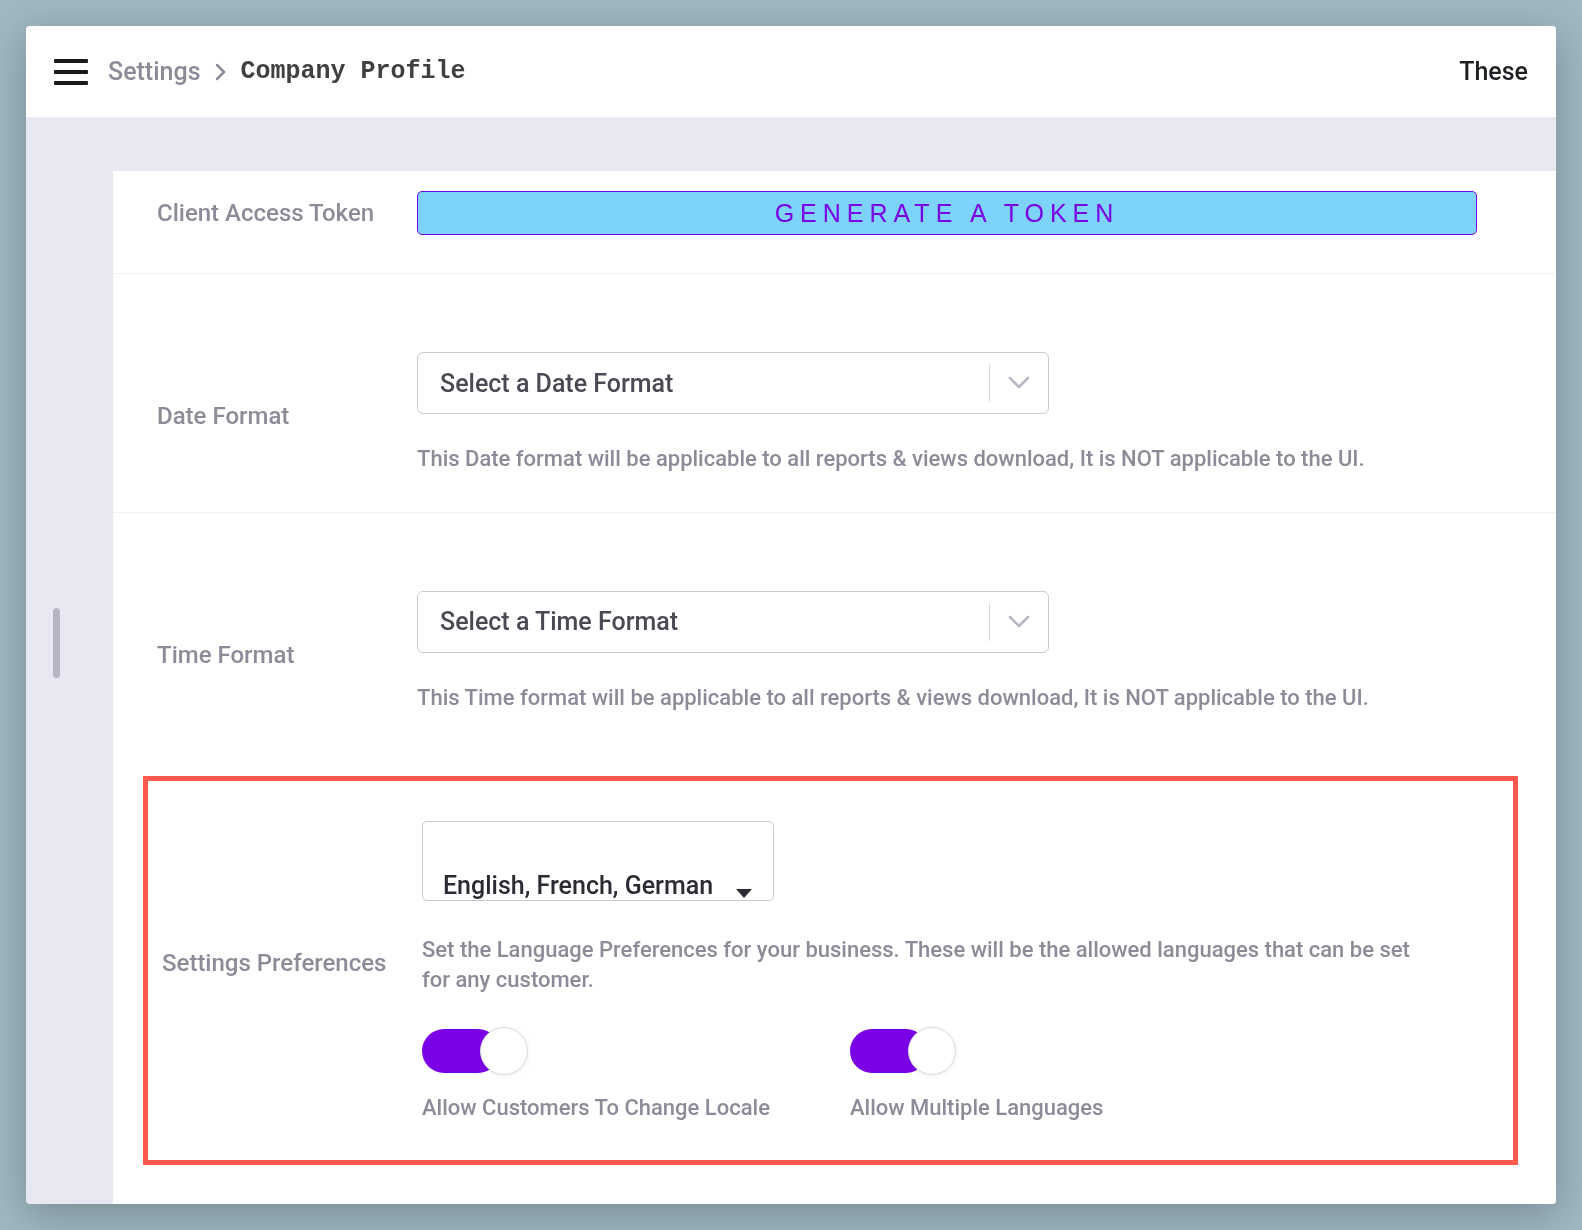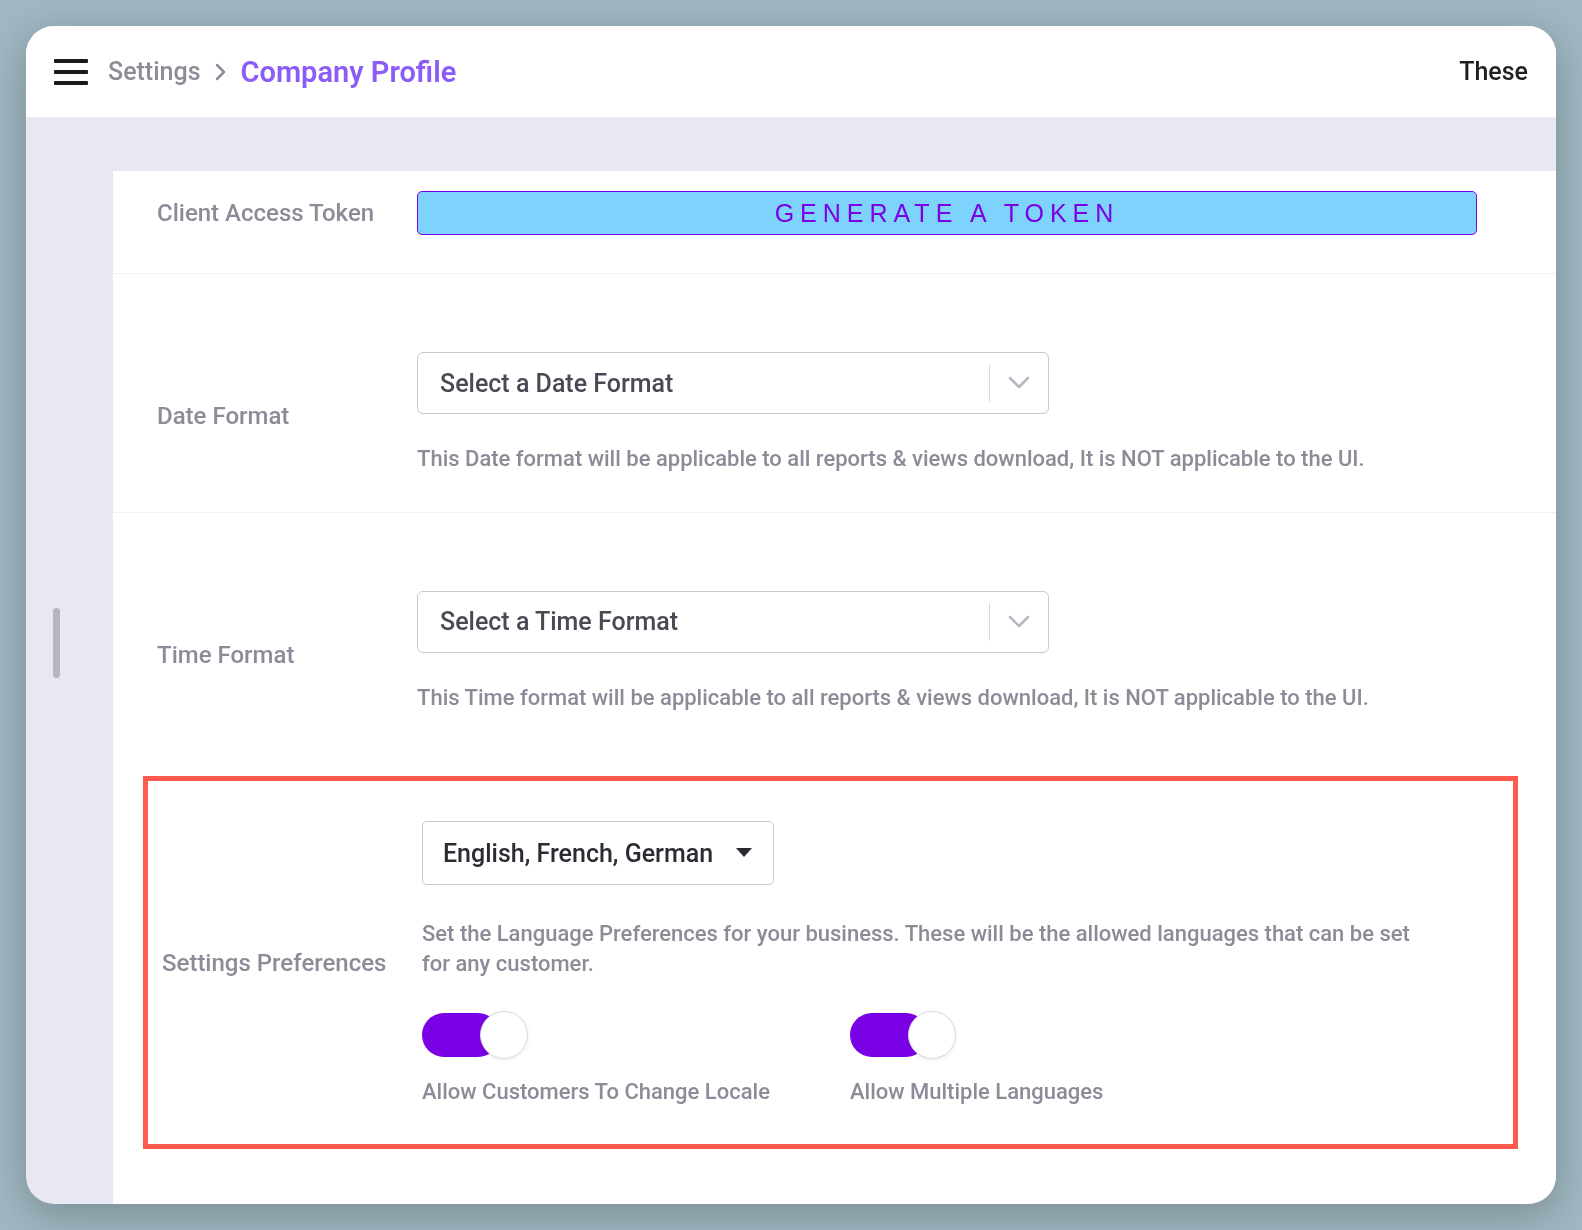--- a/index.html
+++ b/index.html
@@ -8,21 +8,21 @@
     font-family: -apple-system, BlinkMacSystemFont, "Segoe UI", Roboto, "Helvetica Neue", Arial, sans-serif;
     background: #a0b8c2;
     display: flex;
     align-items: center;
     justify-content: center;
   }
   .window {
     width: 1530px;
     height: 1178px;
     background: #e8e8f2;
-    border-radius: 28px;
+    border-radius: 4px;
     overflow: hidden;
     position: relative;
     box-shadow: 0 10px 40px rgba(0,0,0,0.25);
   }
   .topbar {
     height: 92px;
     background: #ffffff;
     display: flex;
     align-items: center;
     padding: 0 28px;
@@ -30,21 +30,21 @@
   }
   .hamburger {
     width: 34px; height: 26px;
     display: flex; flex-direction: column; justify-content: space-between;
     margin-right: 20px;
     cursor: pointer;
   }
   .hamburger div { height: 4px; background: #1a1a1a; border-radius: 1px; }
   .crumb-settings { color: #8c8c99; font-size: 25px; font-weight: 500; }
   .crumb-sep { margin: 0 14px; display: inline-flex; align-items: center; }
-  .crumb-current { color: #8b5cf6; font-size: 29px; font-weight: 600; }
+  .crumb-current { color: #404040; font-size: 25px; font-weight: 600; font-family: Liberation Mono, monospace; }
   .topbar-spacer { flex: 1; }
   .whats-new { color: #1f2024; font-size: 25px; font-weight: 500; }
 
   .scroll-track {
     position: absolute;
     left: 27px;
     top: 582px;
     width: 7px;
     height: 70px;
     background: #b5b5c4;
@@ -128,24 +128,24 @@
   
   .highlight {
     border: 5px solid #ff5a4d;
     margin: 26px 38px 0 30px;
     padding: 40px 14px 40px 14px;
   }
   .row-lang { display: flex; align-items: flex-start; }
   .row-lang .label-col { width: 260px; padding-top: 128px; }
   .lang-select {
     display: inline-flex;
-    align-items: center;
+    align-items: flex-end;
     border: 1px solid #c9c9d4;
     border-radius: 5px;
-    height: 64px;
+    height: 80px;
     padding: 0 20px;
     cursor: pointer;
     background: #fff;
   }
   .lang-select-text { color: #2b2b33; font-size: 25px; font-weight: 500; margin-right: 22px; }
   .lang-helper {
     margin-top: 34px;
     color: #8c8c99;
     font-size: 22px;
     font-weight: 500;

